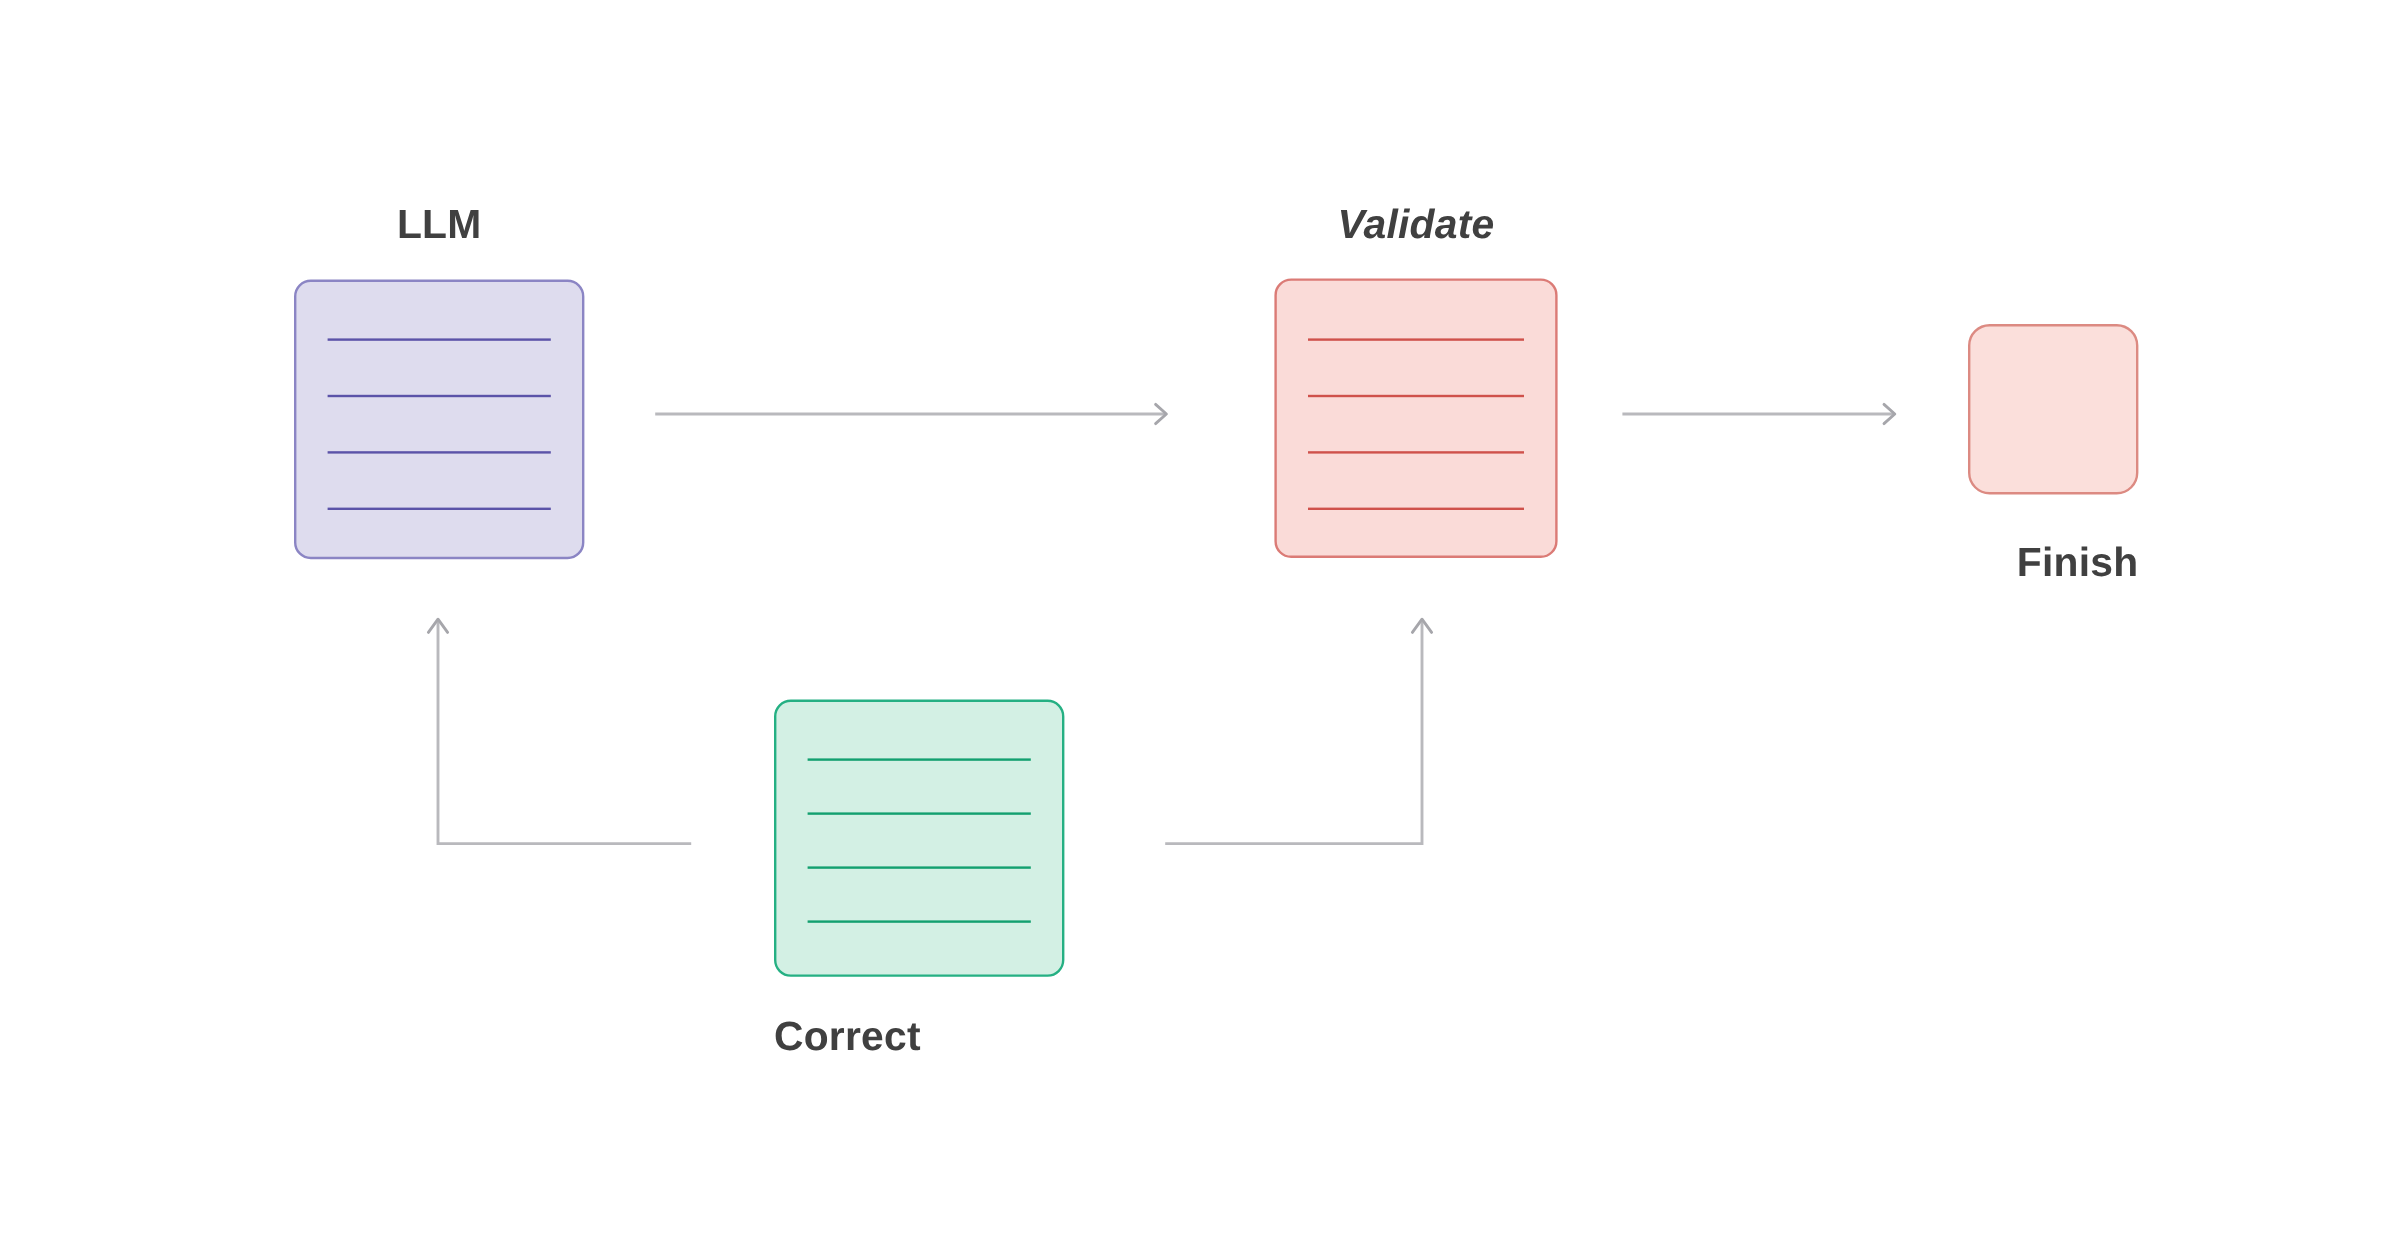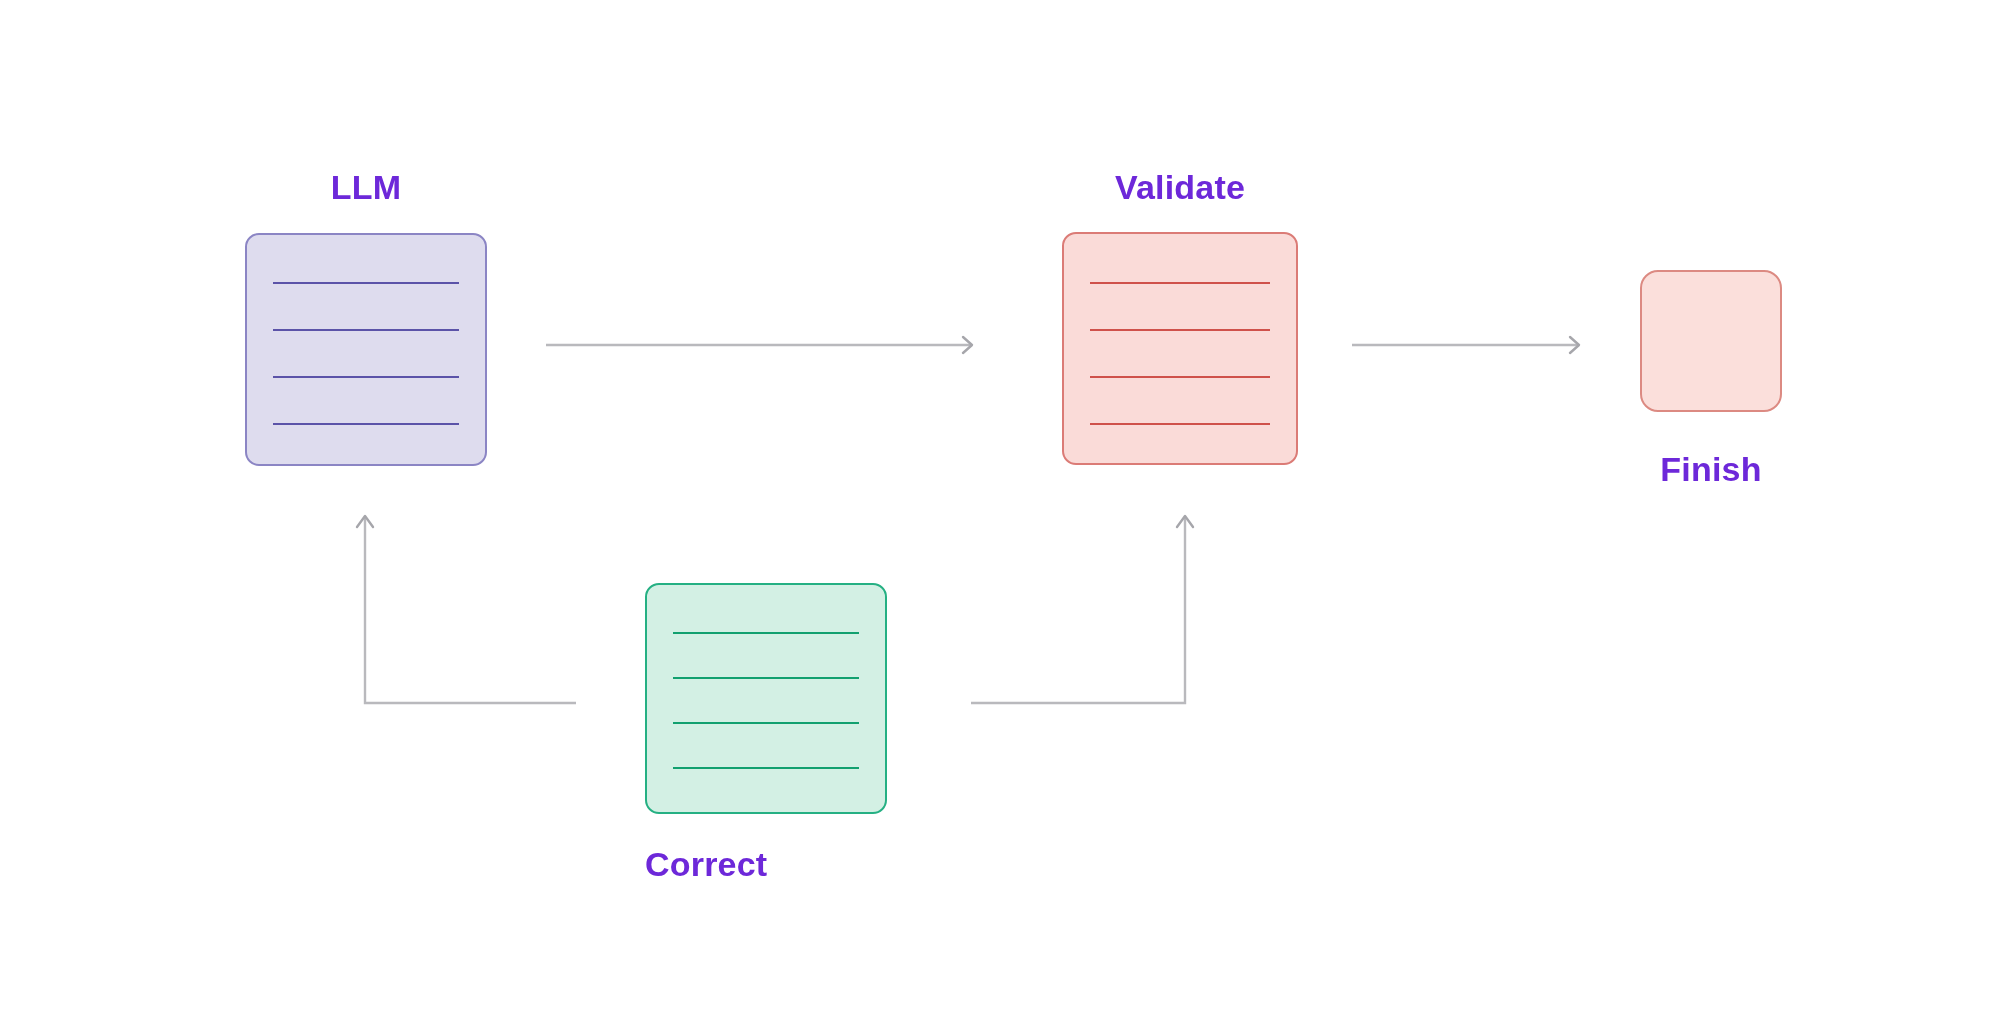--- a/index.html
+++ b/index.html
@@ -79,28 +79,28 @@
     border-color: #dc8a82;
     border-radius: 18px;
   }
 
   
   .node-label {
     position: absolute;
     font-weight: 700;
     font-size: 34px;
     line-height: 1;
-    color: #6d28d9;
+    color: #404040;
     white-space: nowrap;
     letter-spacing: 0.2px;
   }
   #label-llm       { left: 245px; top: 170px; width: 242px; text-align: center; }
-  #label-validate  { left: 1062px; top: 170px; width: 236px; text-align: center; }
+  #label-validate  { left: 1062px; top: 170px; width: 236px; text-align: center; font-style: italic; }
   #label-correct   { left: 645px;  top: 847px; width: 242px; text-align: left; }
-  #label-finish    { left: 1640px; top: 452px; width: 142px; text-align: center; }
+  #label-finish    { left: 1640px; top: 452px; width: 142px; text-align: right; }
 
   
   #arrow-layer {
     position: absolute;
     left: 0;
     top: 0;
     width: 2000px;
     height: 1033px;
     pointer-events: none;
   }

